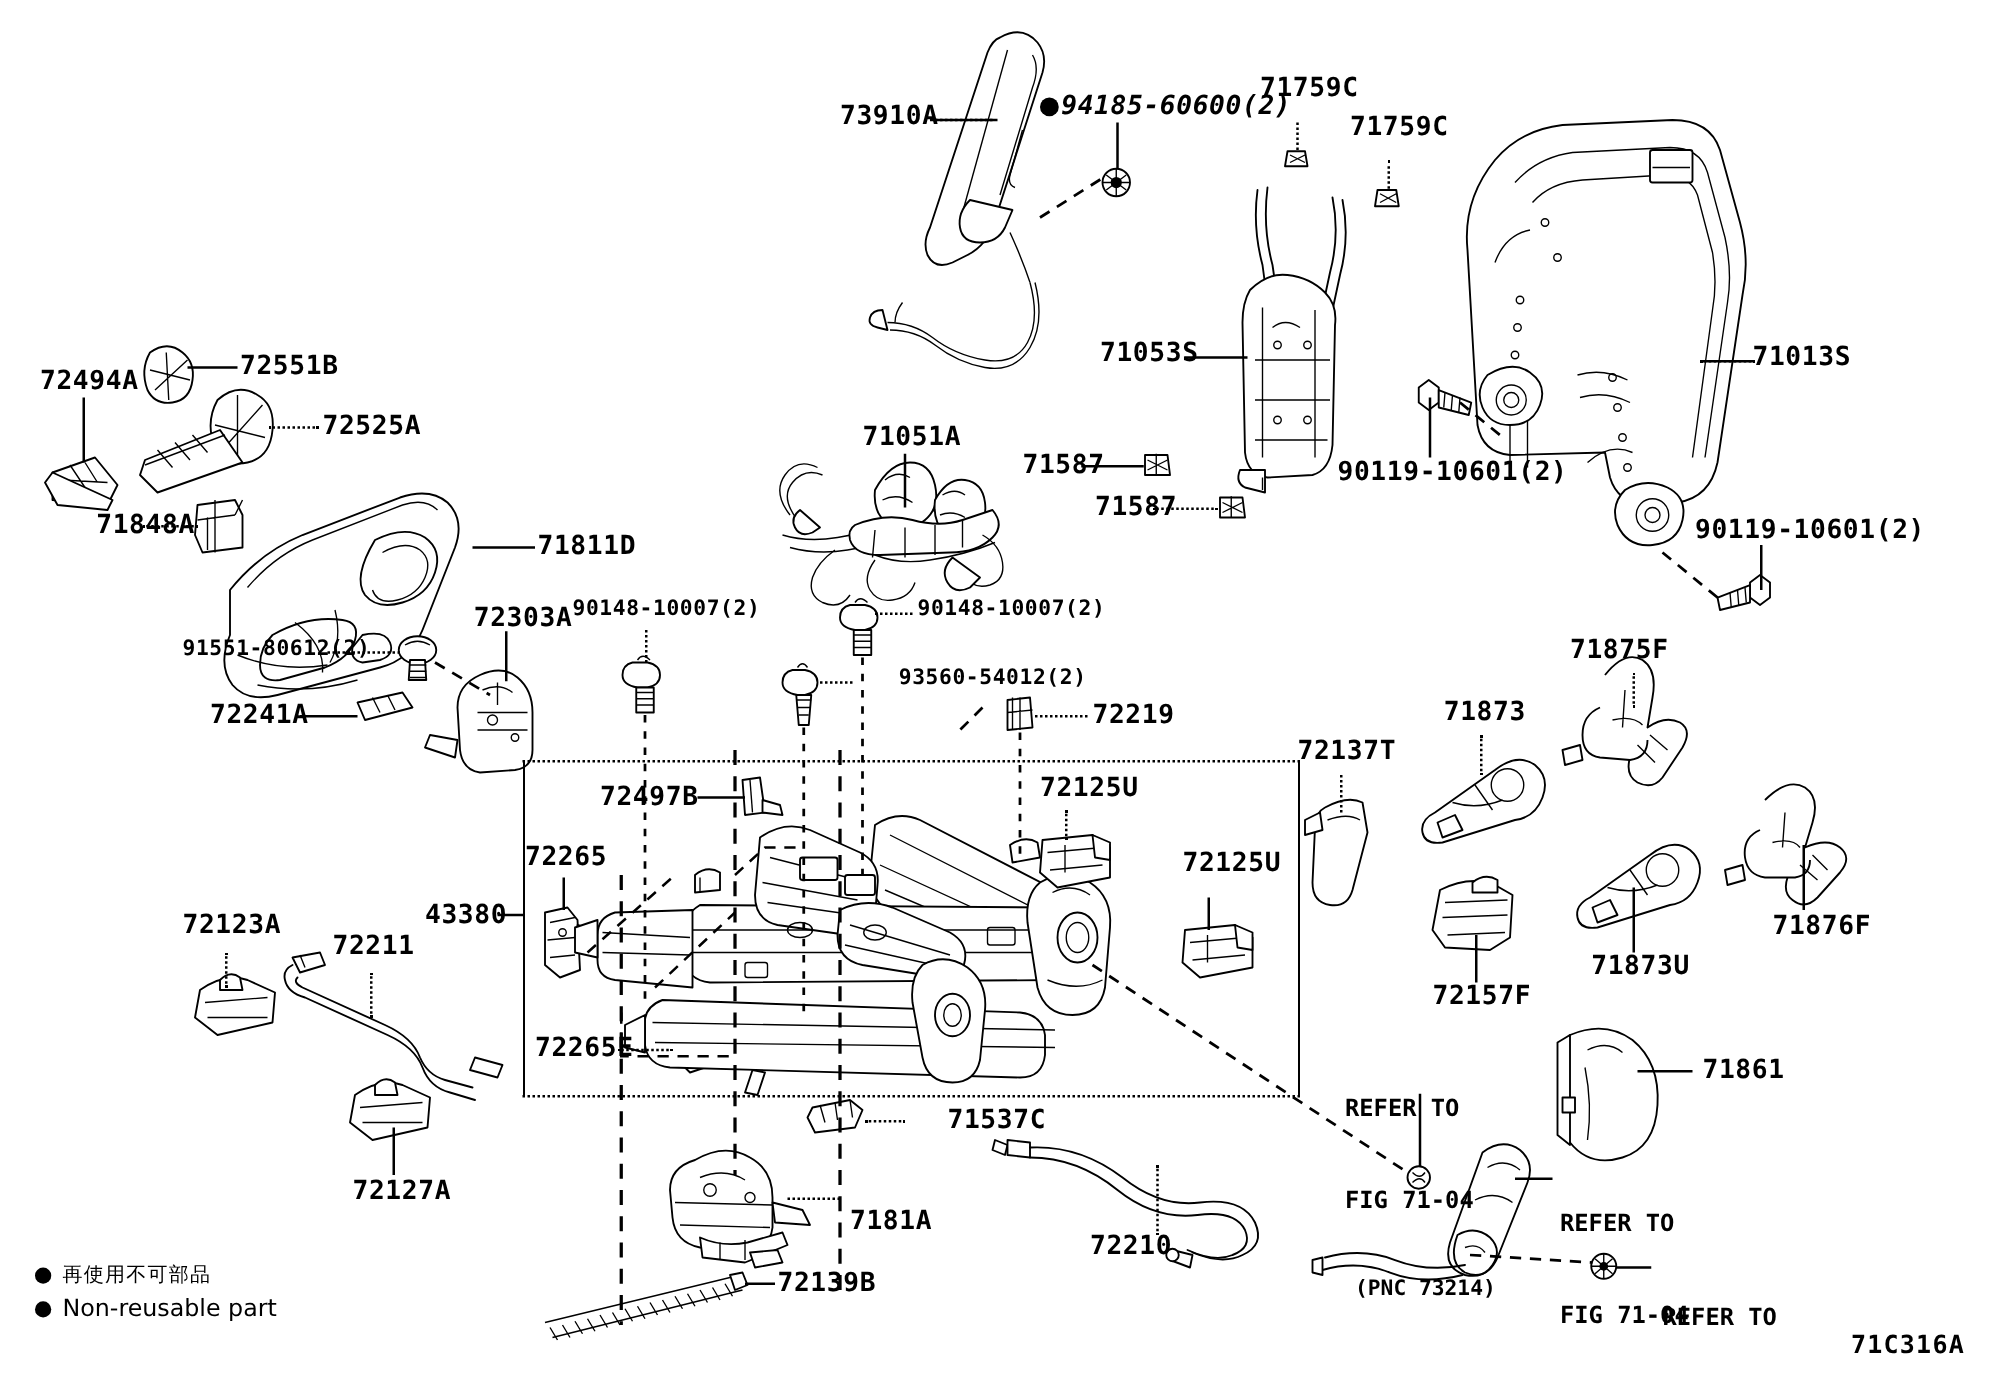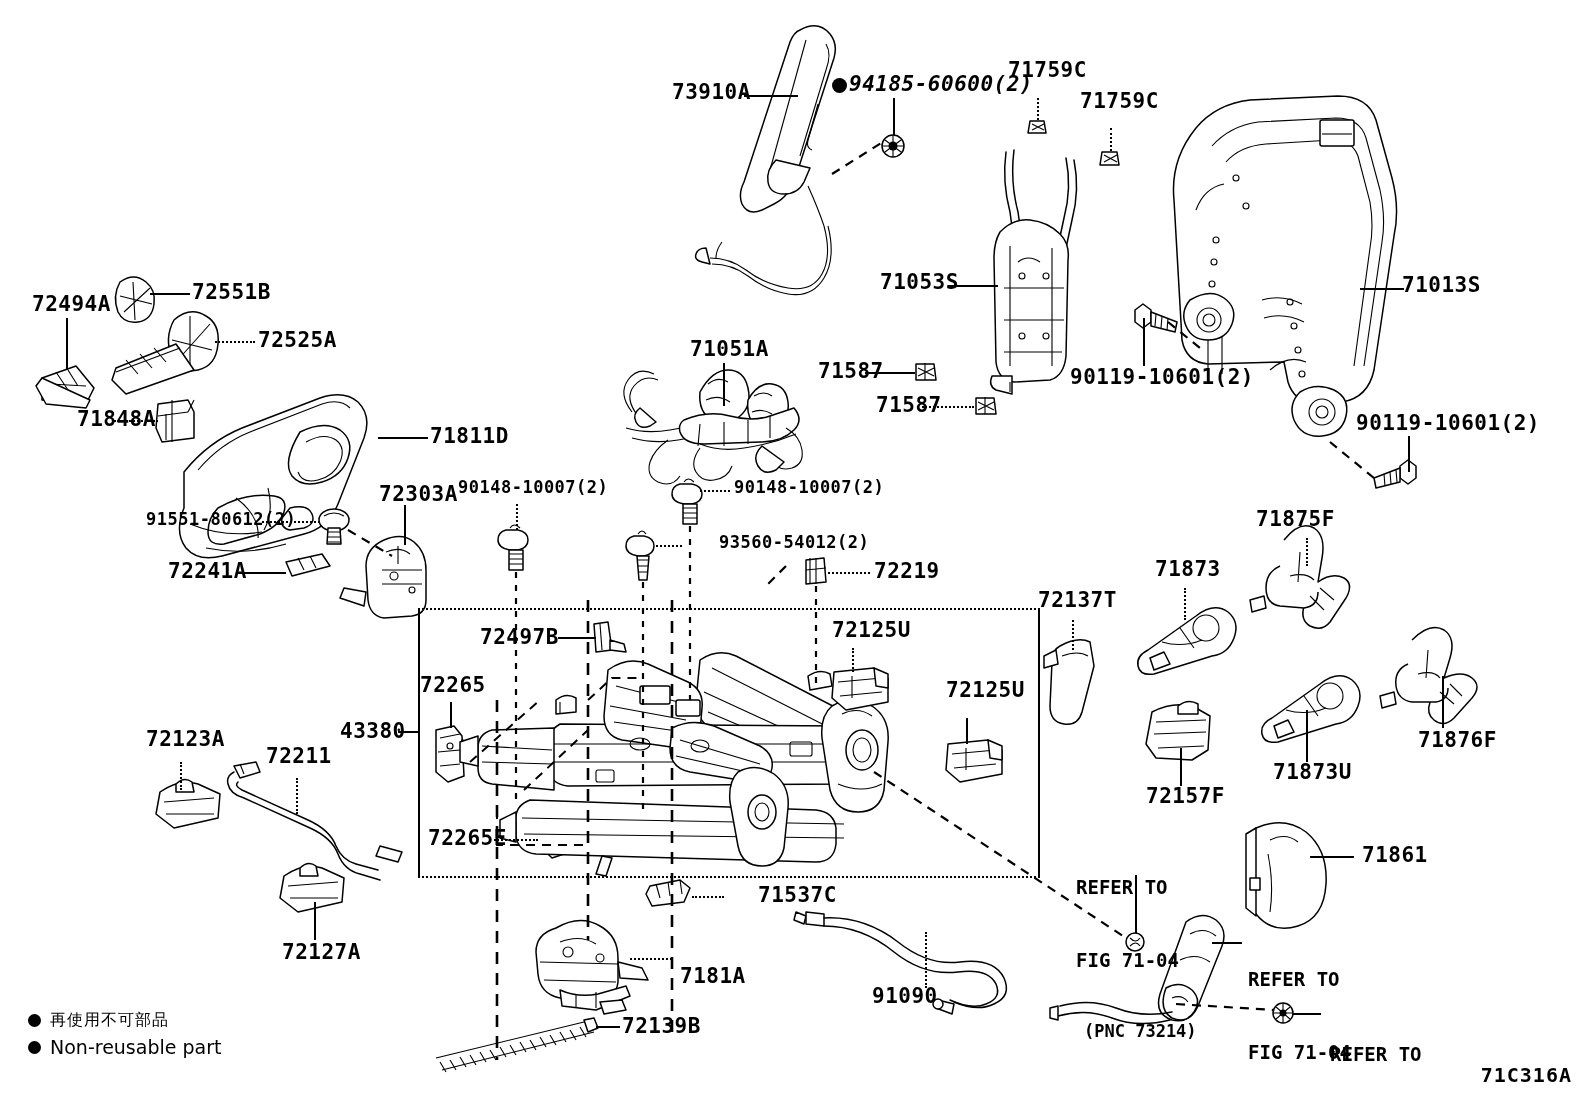--- a/index.html
+++ b/index.html
@@ -610,21 +610,21 @@
   <div class="lbl" style="left:340px;top:721px;">43380</div>
   <div class="lbl" style="left:832px;top:620px;">72125U</div>
   <div class="lbl" style="left:946px;top:680px;">72125U</div>
   <div class="lbl" style="left:428px;top:828px;">72265E</div>
   <div class="lbl" style="left:146px;top:729px;">72123A</div>
   <div class="lbl" style="left:266px;top:746px;">72211</div>
   <div class="lbl" style="left:282px;top:942px;">72127A</div>
   <div class="lbl" style="left:758px;top:885px;">71537C</div>
   <div class="lbl" style="left:680px;top:966px;">7181A</div>
   <div class="lbl" style="left:622px;top:1016px;">72139B</div>
-  <div class="lbl" style="left:872px;top:986px;">91090</div>
+  <div class="lbl" style="left:872px;top:986px;">72210</div>
   <div class="lbl" style="left:1038px;top:590px;">72137T</div>
   <div class="lbl" style="left:1155px;top:559px;">71873</div>
   <div class="lbl" style="left:1212px;top:509px;margin-left:44px;">71875F</div>
   <div class="lbl" style="left:1418px;top:730px;">71876F</div>
   <div class="lbl" style="left:1273px;top:762px;">71873U</div>
   <div class="lbl" style="left:1146px;top:786px;">72157F</div>
   <div class="lbl" style="left:1362px;top:845px;">71861</div>
 
   <div class="refer" style="left:1076px;top:826px;">
     <span class="r1">REFER TO</span>

